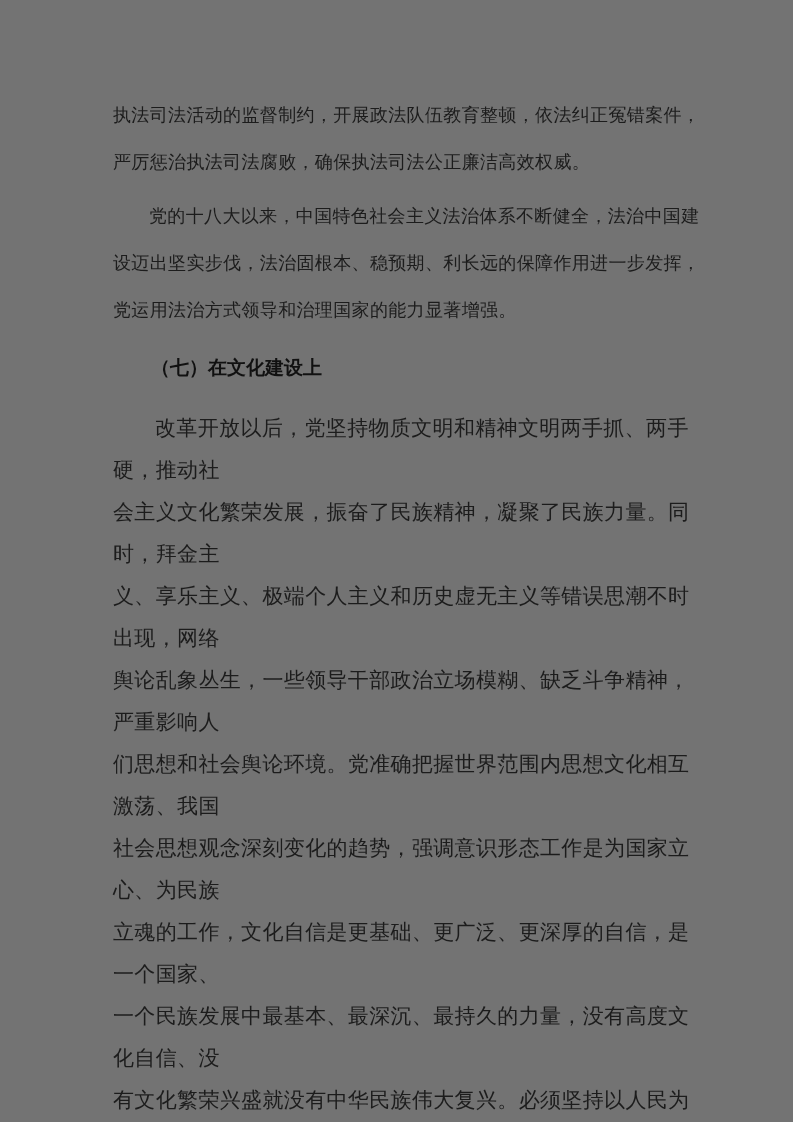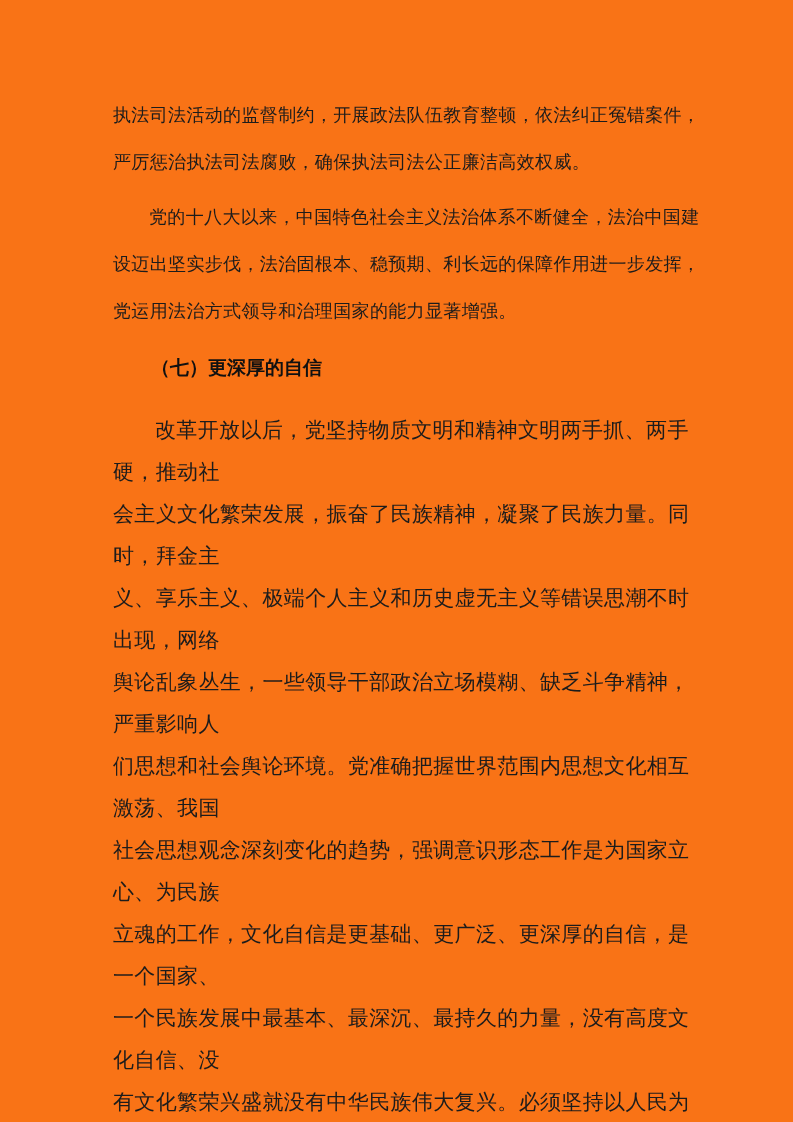--- a/index.html
+++ b/index.html
@@ -4,21 +4,21 @@
 <style>
   html, body {
     margin: 0;
     padding: 0;
     background: #ffffff;
   }
   .page {
     position: relative;
     width: 793px;
     height: 1122px;
-    background: #f97316;
+    background: #737373;
     overflow: hidden;
     font-family: "Liberation Serif", "DejaVu Serif", serif;
     color: #1c1c1c;
   }
   .content {
     position: absolute;
     left: 113px;
     top: 92px;
     width: 592px;
   }
@@ -28,20 +28,21 @@
     line-height: 47px;
     letter-spacing: 0.35px;
     white-space: pre-line;
     text-align: left;
   }
   .para.spaced {
     margin-top: 8px;
   }
   .indent {
     text-indent: 2em;
+    font-family: Liberation Mono, monospace;
   }
   .heading {
     margin: 18px 0 0 0;
     font-family: "Liberation Sans", "DejaVu Sans", sans-serif;
     font-weight: bold;
     font-size: 19px;
     line-height: 30px;
     text-indent: 2em;
     color: #111111;
   }
@@ -66,21 +67,21 @@
 </head>
 <body>
 
 <div class="page">
   <div class="content">
     <p class="para">执法司法活动的监督制约，开展政法队伍教育整顿，依法纠正冤错案件，
 严厉惩治执法司法腐败，确保执法司法公正廉洁高效权威。</p>
     <p class="para spaced indent">党的十八大以来，中国特色社会主义法治体系不断健全，法治中国建
 设迈出坚实步伐，法治固根本、稳预期、利长远的保障作用进一步发挥，
 党运用法治方式领导和治理国家的能力显著增强。</p>
-    <h3 class="heading">（七）更深厚的自信</h3>
+    <h3 class="heading">（七）在文化建设上</h3>
     <p class="para3 indent">改革开放以后，党坚持物质文明和精神文明两手抓、两手硬，推动社
 会主义文化繁荣发展，振奋了民族精神，凝聚了民族力量。同时，拜金主
 义、享乐主义、极端个人主义和历史虚无主义等错误思潮不时出现，网络
 舆论乱象丛生，一些领导干部政治立场模糊、缺乏斗争精神，严重影响人
 们思想和社会舆论环境。党准确把握世界范围内思想文化相互激荡、我国
 社会思想观念深刻变化的趋势，强调意识形态工作是为国家立心、为民族
 立魂的工作，文化自信是更基础、更广泛、更深厚的自信，是一个国家、
 一个民族发展中最基本、最深沉、最持久的力量，没有高度文化自信、没
 有文化繁荣兴盛就没有中华民族伟大复兴。必须坚持以人民为中心的工作
 导向，举旗帜、聚民心、育新人、兴文化、展形象，牢牢掌握意识形态工

